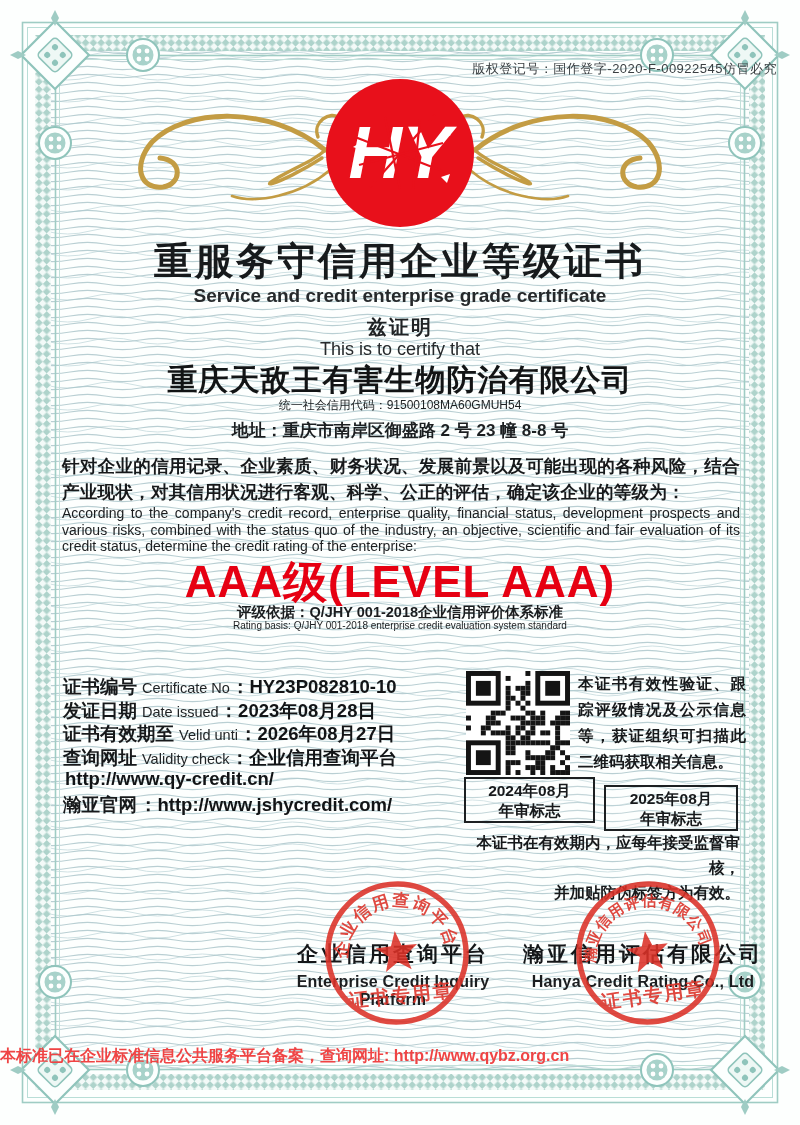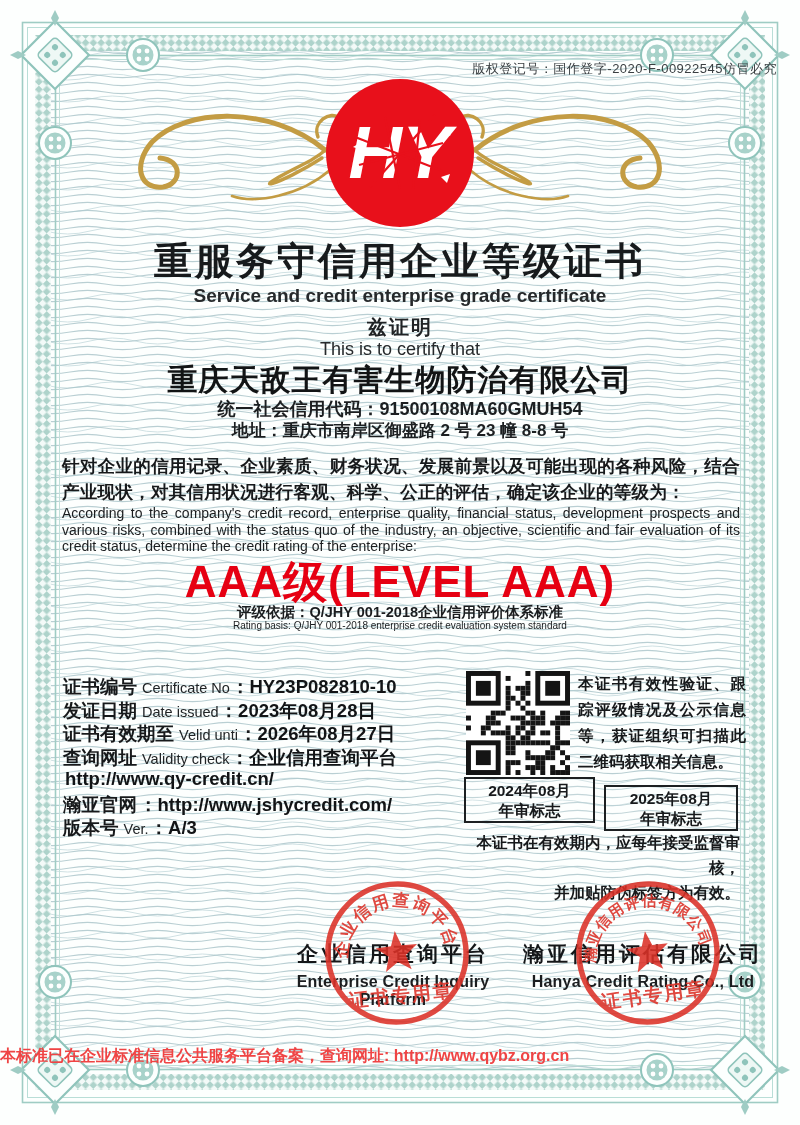--- a/index.html
+++ b/index.html
@@ -8,21 +8,21 @@
   .abs{position:absolute;}
   .bg-svg{left:0;top:0;z-index:0;pointer-events:none;}
   .content{z-index:2;}
   .copyright{top:60px;right:23px;font-size:13px;color:#3a3f42;letter-spacing:.5px;}
   .logo-wrap{left:325px;top:77px;width:150px;height:152px;}
   .title-zh{left:0;top:236px;width:800px;text-align:center;font-size:38px;font-weight:700;color:#171a1c;letter-spacing:3px;}
   .title-en{left:0;top:285px;width:800px;text-align:center;font-size:19px;font-weight:600;color:#26292b;}
   .certify-zh{left:0;top:314px;width:800px;text-align:center;font-size:20px;font-weight:600;color:#202325;letter-spacing:2px;}
   .certify-en{left:0;top:339px;width:800px;text-align:center;font-size:18px;color:#26292b;}
   .company-name{left:0;top:360px;width:800px;text-align:center;font-size:30px;font-weight:800;color:#121415;letter-spacing:1px;}
-  .credit-code{left:0;top:397px;width:800px;text-align:center;font-size:18px;font-weight:700;color:#1c1f21;}
+  .credit-code{left:0;top:397px;width:800px;text-align:center;font-size:12px;font-weight:400;color:#1c1f21;}
   .company-address{left:0;top:419px;width:800px;text-align:center;font-size:17px;font-weight:600;color:#1c1f21;}
   .body-zh{left:62px;top:453px;width:678px;font-size:17.5px;font-weight:600;color:#17191b;line-height:26px;letter-spacing:.3px;text-align:justify;}
   .body-en{left:62px;top:505px;width:678px;font-size:14px;font-weight:500;color:#1b1d1f;line-height:16.5px;text-align:justify;}
   .rating-level{left:0;top:553px;width:800px;text-align:center;font-size:44px;font-weight:800;color:#e60012;letter-spacing:1px;}
   .rating-basis-zh{left:0;top:603px;width:800px;text-align:center;font-size:14.5px;font-weight:700;color:#1b1d1f;}
   .rating-basis-en{left:0;top:620px;width:800px;text-align:center;font-size:10px;font-weight:500;color:#1b1d1f;}
   .details{left:63px;top:674px;width:390px;}
   .detail-row{height:23.5px;white-space:nowrap;}
   .d-zh{font-size:18.5px;font-weight:600;color:#17191b;}
   .d-en{font-size:14.5px;font-weight:500;color:#212426;padding:0 1px;}
@@ -149,21 +149,20 @@
   <div class="abs content rating-basis-zh">评级依据：Q/JHY 001-2018企业信用评价体系标准</div>
   <div class="abs content rating-basis-en">Rating basis: Q/JHY 001-2018 enterprise credit evaluation system standard</div>
 
   <div class="abs content details">
     <div class="detail-row"><span class="d-zh">证书编号</span><span class="d-en"> Certificate No</span><span class="d-sep">：</span><span class="d-val">HY23P082810-10</span></div>
     <div class="detail-row"><span class="d-zh">发证日期</span><span class="d-en"> Date issued</span><span class="d-sep">：</span><span class="d-val">2023年08月28日</span></div>
     <div class="detail-row"><span class="d-zh">证书有效期至</span><span class="d-en"> Velid unti</span><span class="d-sep">：</span><span class="d-val">2026年08月27日</span></div>
     <div class="detail-row"><span class="d-zh">查询网址</span><span class="d-en"> Validity check</span><span class="d-sep">：</span><span class="d-val">企业信用查询平台</span></div>
     <div class="detail-row"><span class="d-zh"></span><span class="d-en"></span><span class="d-sep"></span><span class="d-val">http://www.qy-credit.cn/</span></div>
     <div class="detail-row"><span class="d-zh">瀚亚官网</span><span class="d-en"></span><span class="d-sep">：</span><span class="d-val">http://www.jshycredit.com/</span></div>
-    <div class="detail-row"><span class="d-zh">版本号</span><span class="d-en"> Ver.</span><span class="d-sep">：</span><span class="d-val">A/3</span></div>
   </div>
 
   <svg class="abs content qr-box" width="104" height="104" viewBox="0 0 105 105" xmlns="http://www.w3.org/2000/svg">
     <rect width="105" height="105" fill="#ffffff"></rect>
     <g id="qr-finders" fill="#141414">
       <g>
           <rect x="0" y="0" width="35" height="35"></rect>
           <rect x="5" y="5" width="25" height="25" fill="#fff"></rect>
           <rect x="10" y="10" width="15" height="15"></rect>
         </g>

